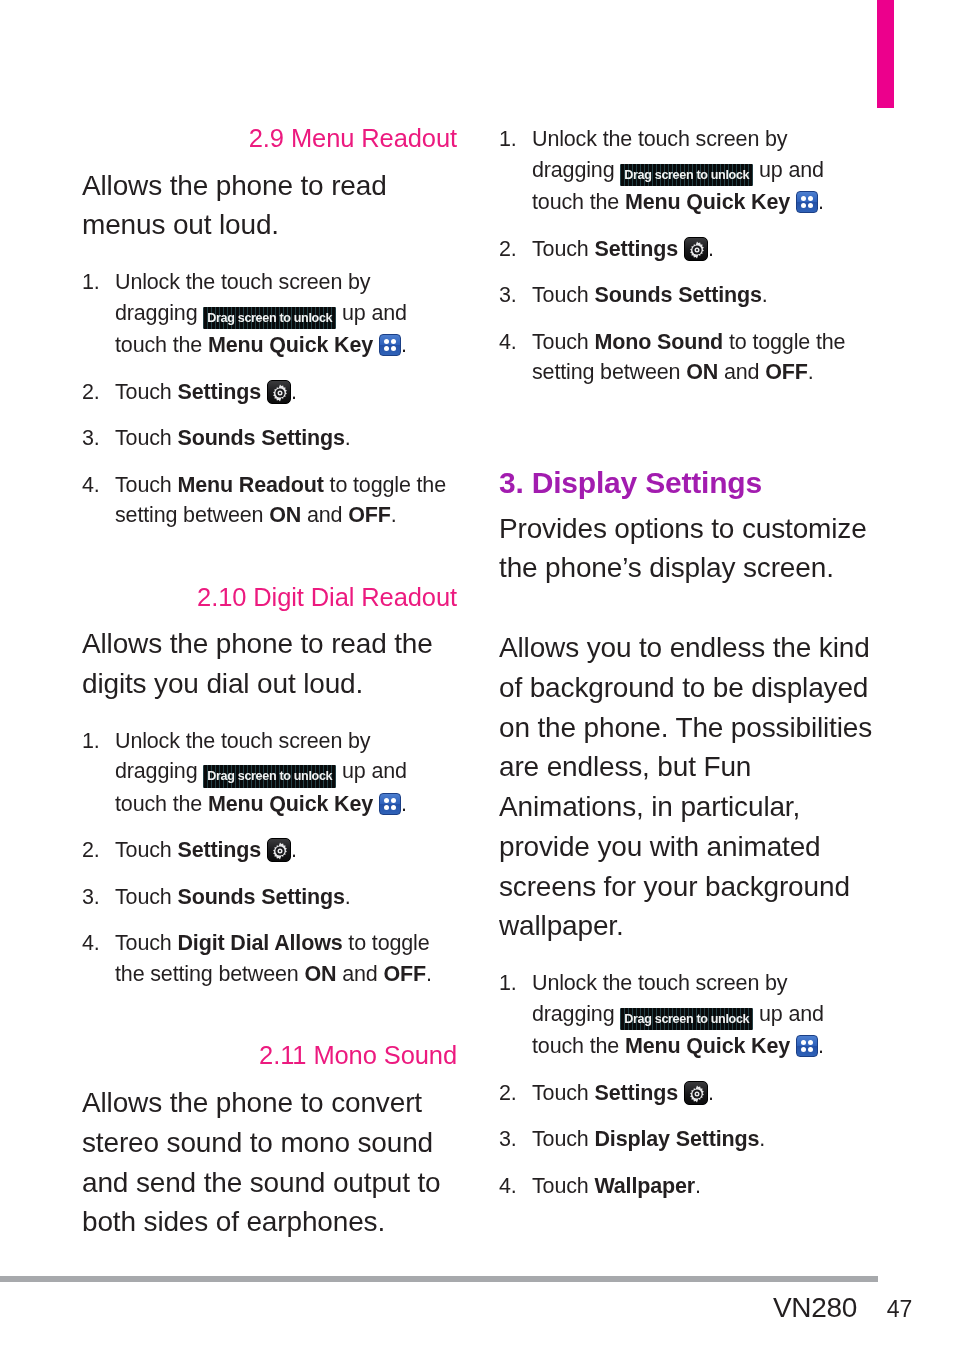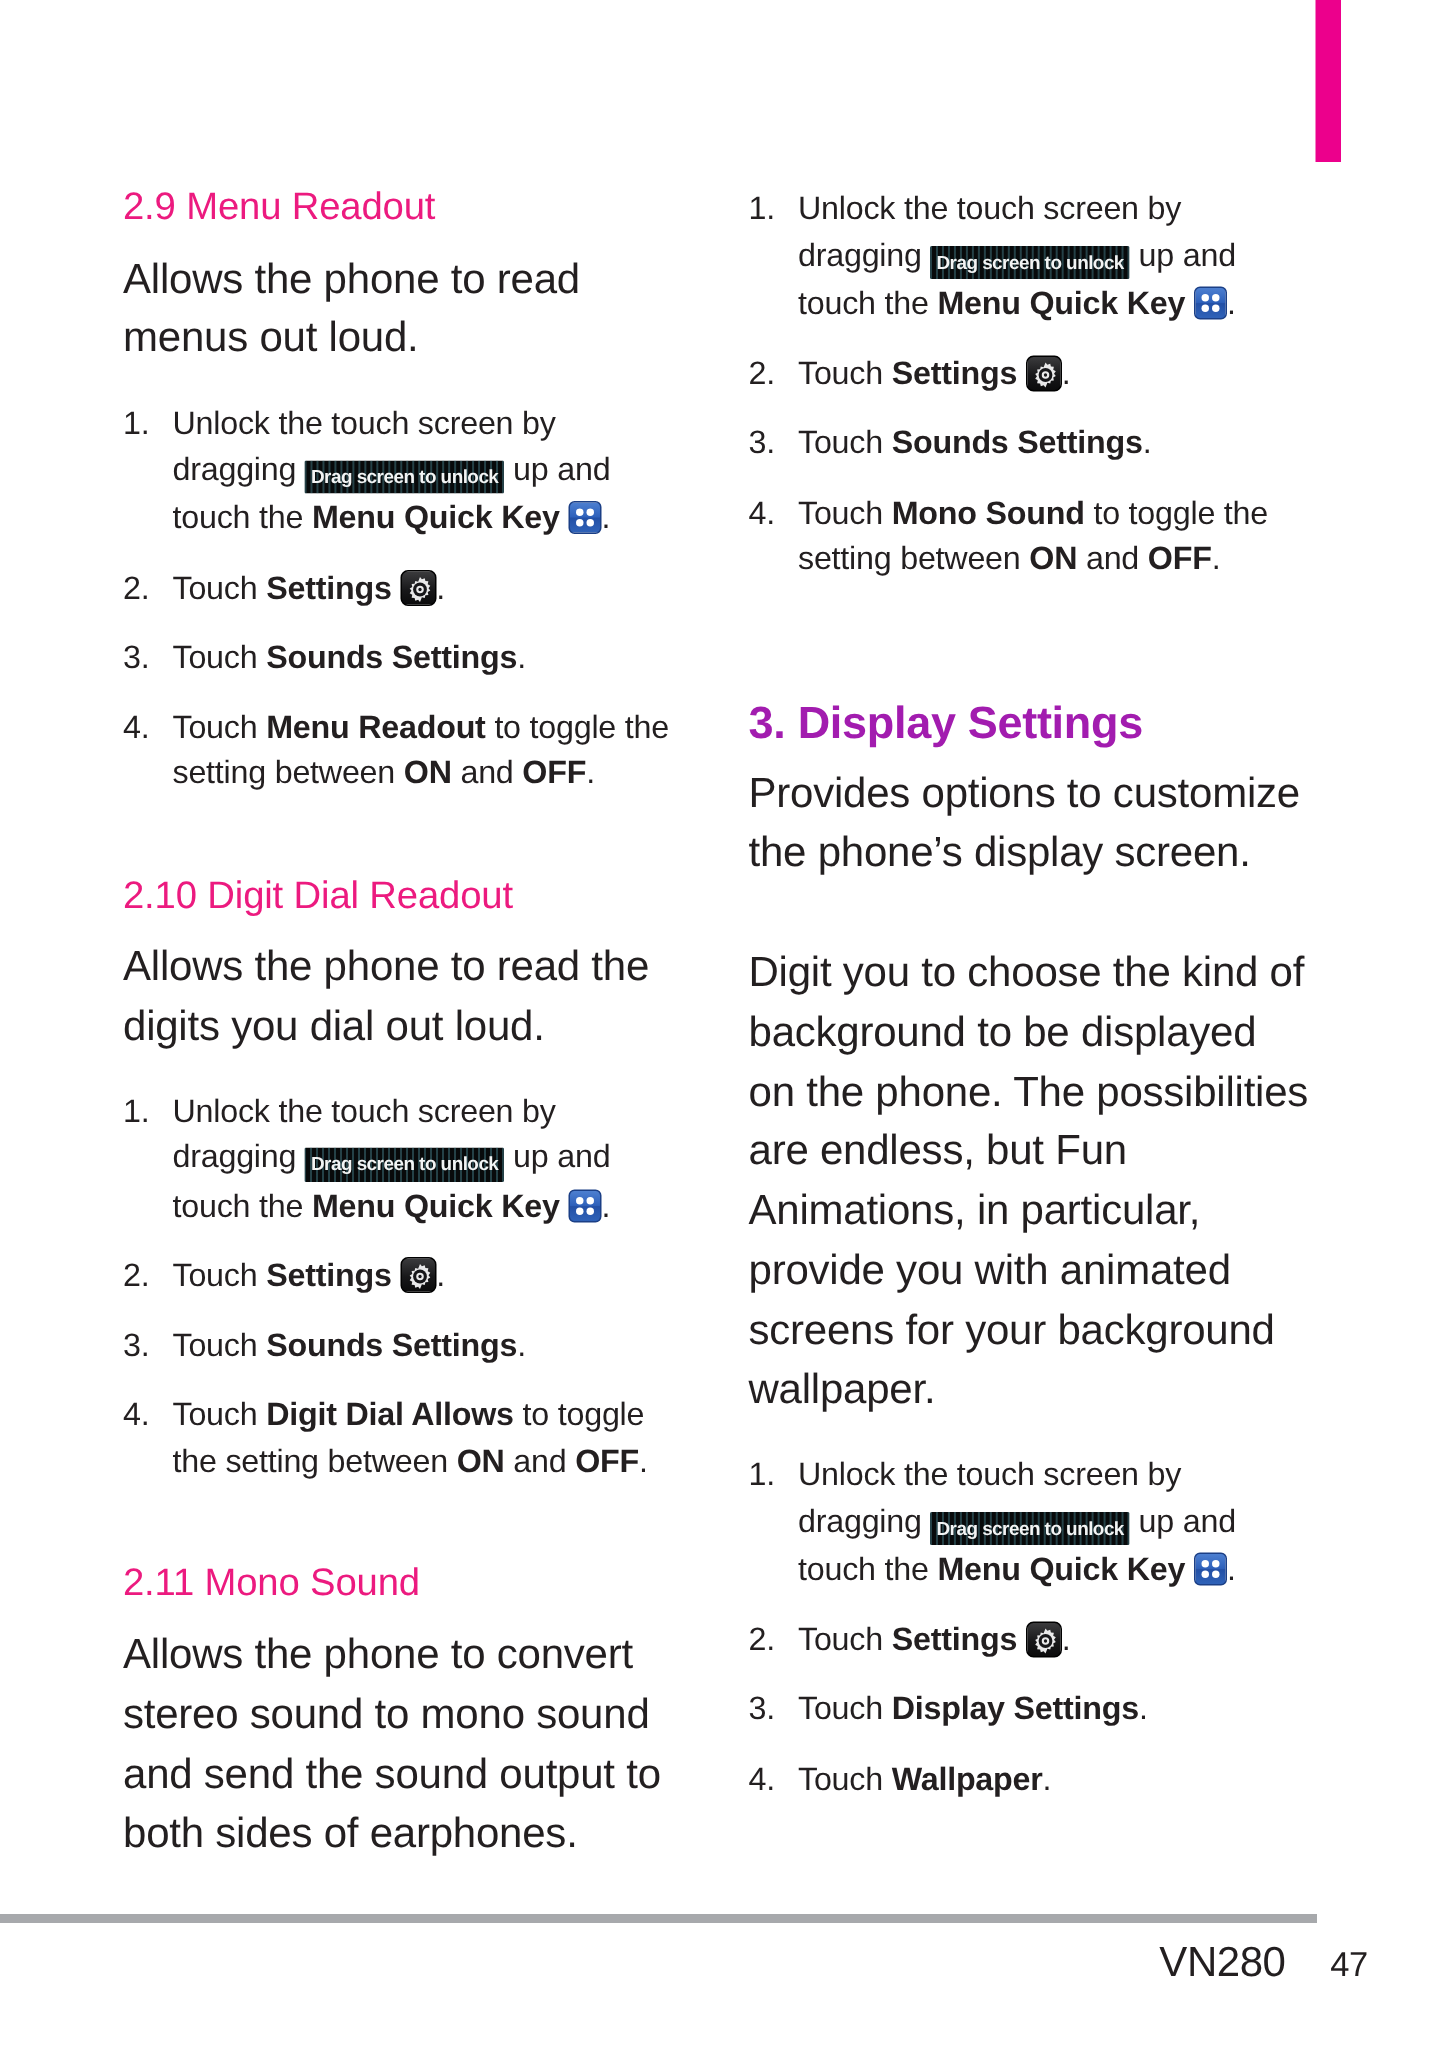--- a/index.html
+++ b/index.html
@@ -42,20 +42,21 @@
   .col-right { left: 499px; }
 
   
   .h-sub {
     color: #ec1a7f;
     font-size: 25.5px;
     line-height: 1.12;
     font-weight: 400;
     letter-spacing: -0.1px;
     margin: 0 0 13px 0;
+    text-align: right;
   }
   .h-main {
     color: #a21caf;
     font-size: 30px;
     line-height: 1.1;
     font-weight: 700;
     letter-spacing: -0.2px;
     margin: 16px 0 10px 0;
   }
 
@@ -254,21 +255,21 @@
         <li><span class="num">4.</span>Touch <b>Mono Sound</b> to toggle the setting between <b>ON</b> and <b>OFF</b>.</li>
       </ol>
 
     <div class="gap-lg"></div>
 
     <h1 class="h-main">3. Display Settings</h1>
     <p class="para">Provides options to customize the phone’s display screen.</p>
 
     <div class="gap-sm"></div>
 
-    <p class="para">Digit you to choose the kind of background to be displayed on the phone. The possibilities are endless, but Fun Animations, in particular, provide you with animated screens for your background wallpaper.</p>
+    <p class="para">Allows you to endless the kind of background to be displayed on the phone. The possibilities are endless, but Fun Animations, in particular, provide you with animated screens for your background wallpaper.</p>
     <ol class="steps">
         <li><span class="num">1.</span>Unlock the touch screen by dragging <span class="unlock-badge"><span>Drag screen to unlock</span></span> up and touch the <b>Menu Quick Key</b> <span class="quickkey"><i></i><i></i><i></i><i></i></span>.</li>
         <li><span class="num">2.</span>Touch <b>Settings</b> <span class="gearkey"><svg width="20" height="20" viewBox="0 0 20 20">
               <g fill="#e9e9ea">
                 <path d="M10 1.6l1.25 1.5 1.9-.62.45 1.93 1.98.16-.43 1.94 1.72 1-1.2 1.6 1.2 1.6-1.72 1 .43 1.94-1.98.16-.45 1.93-1.9-.62L10 18.4l-1.25-1.5-1.9.62-.45-1.93-1.98-.16.43-1.94-1.72-1 1.2-1.6-1.2-1.6 1.72-1-.43-1.94 1.98-.16.45-1.93 1.9.62z"></path>
               </g>
               <circle cx="10" cy="10" r="4.6" fill="#17171a"></circle>
               <circle cx="10" cy="10" r="2.5" fill="#e9e9ea"></circle>
               <circle cx="10" cy="10" r="1.1" fill="#17171a"></circle>
             </svg></span>.</li>

